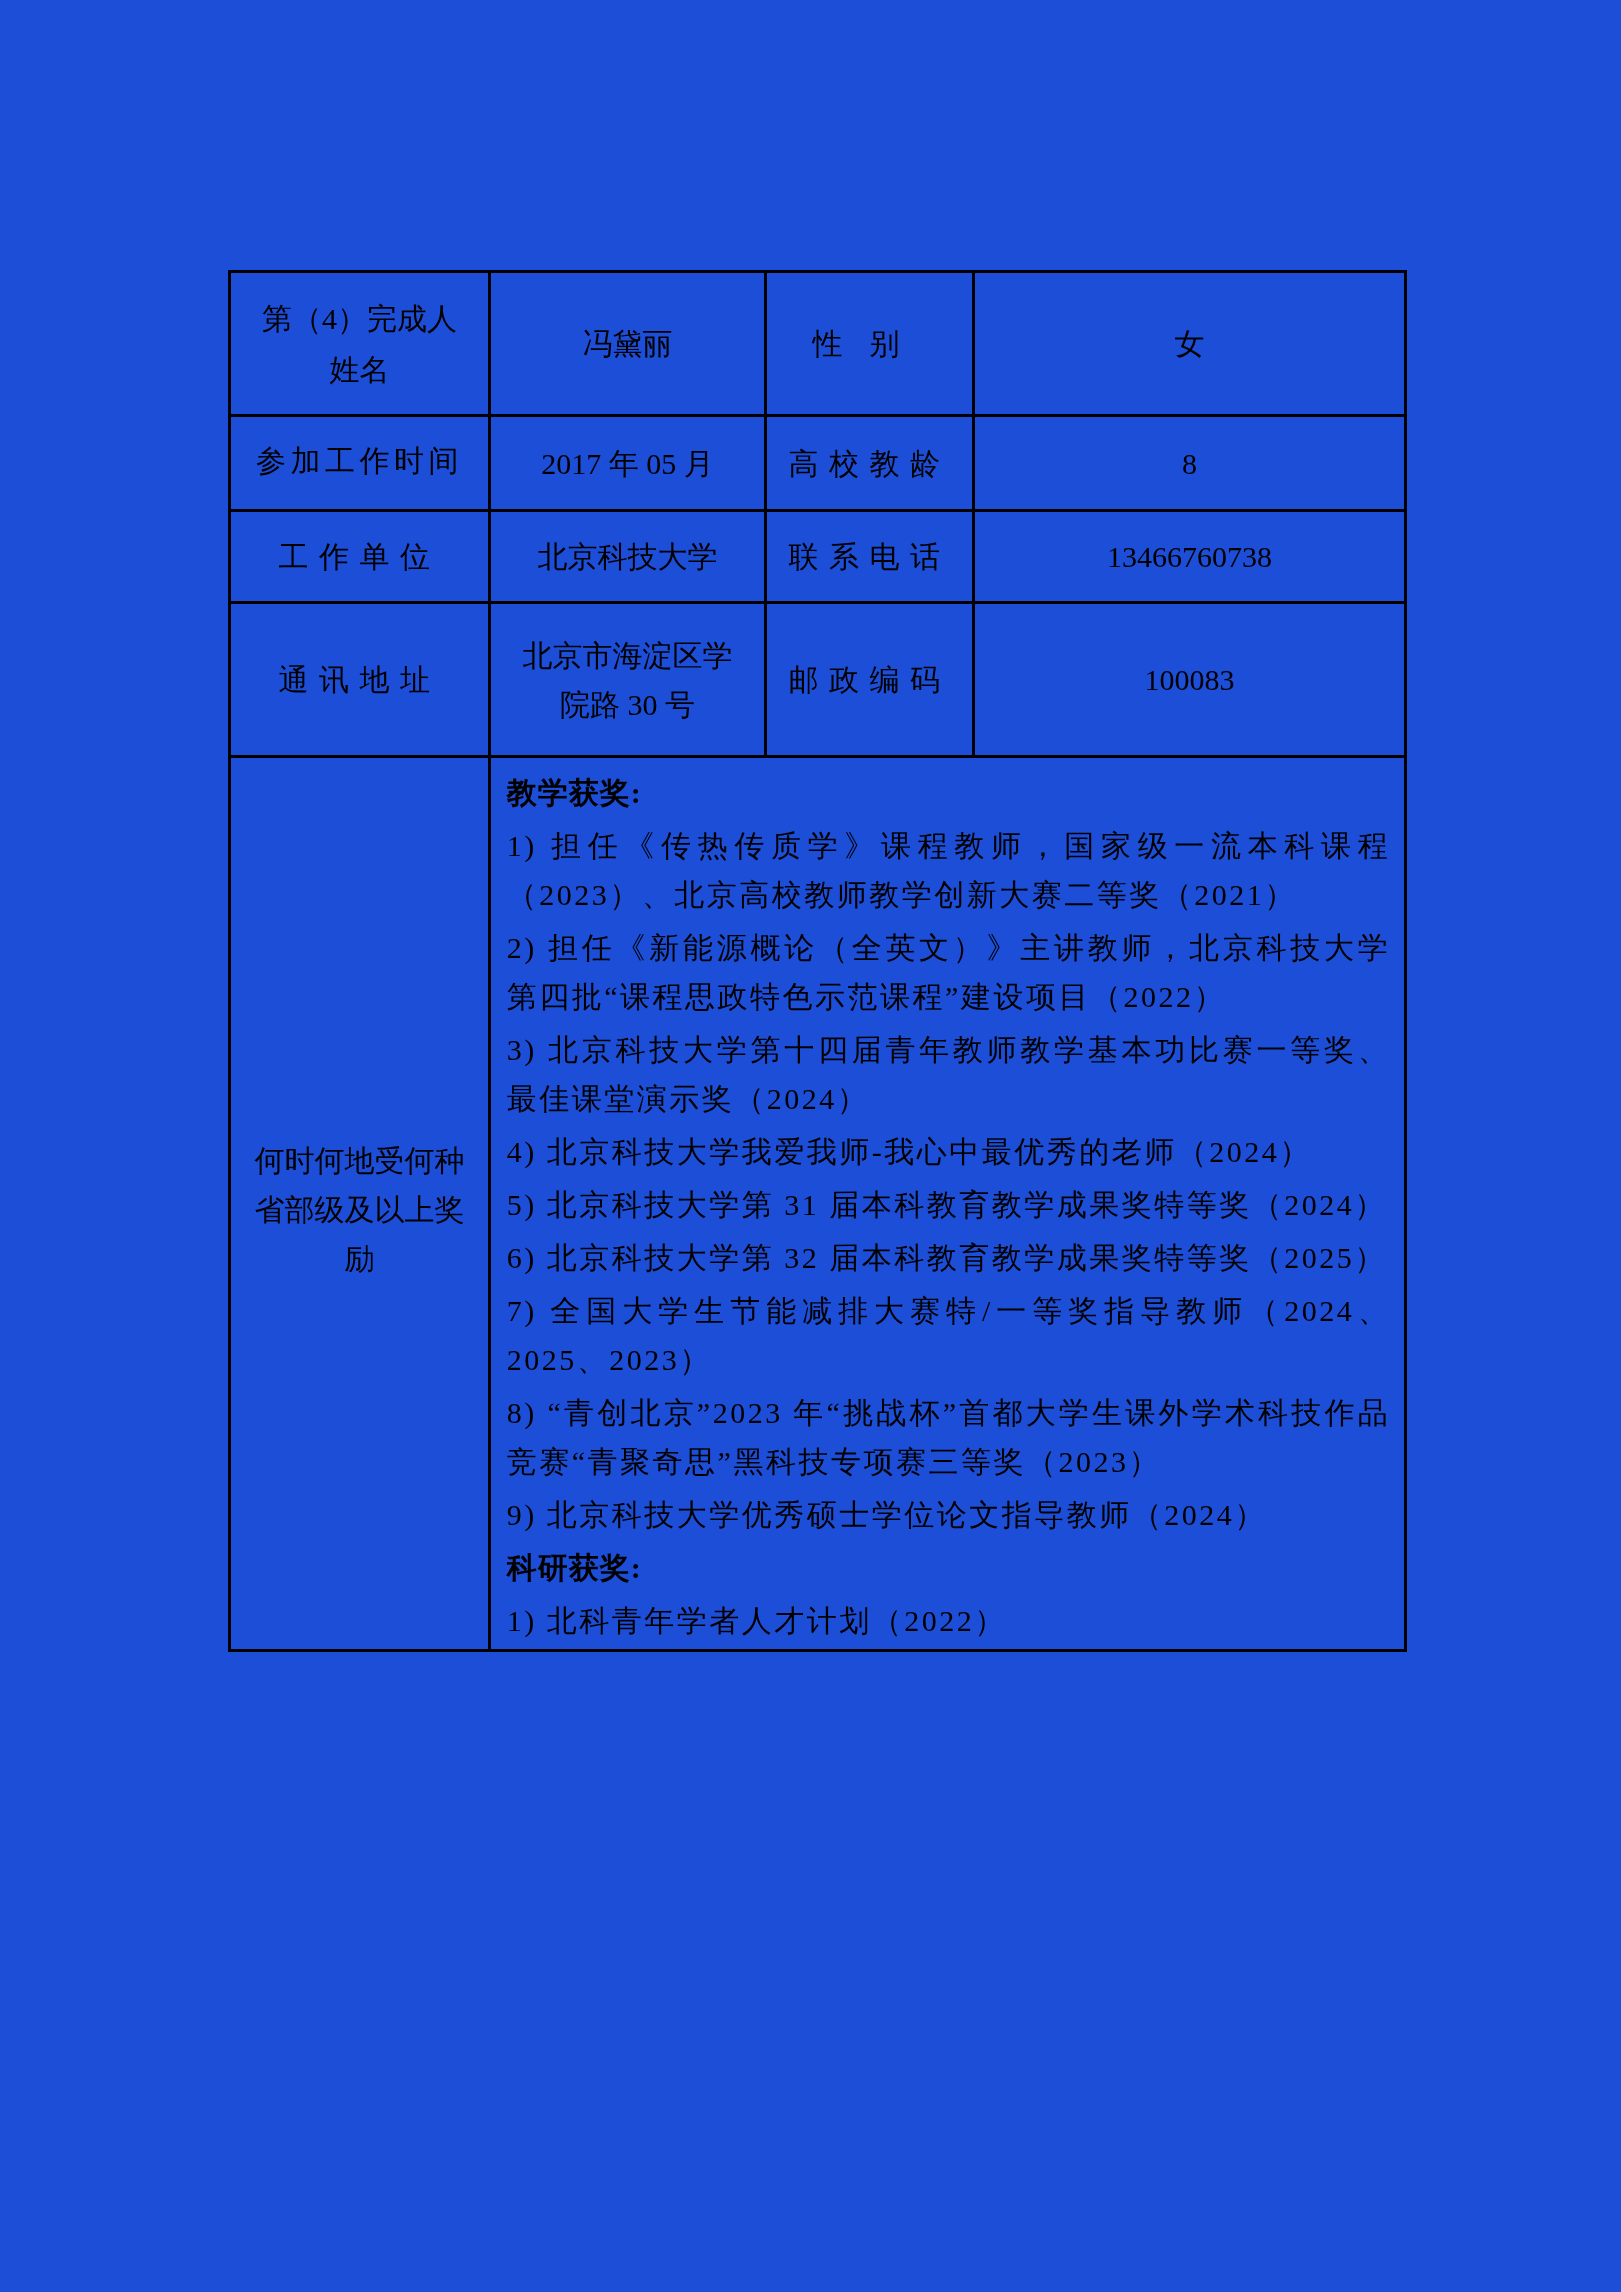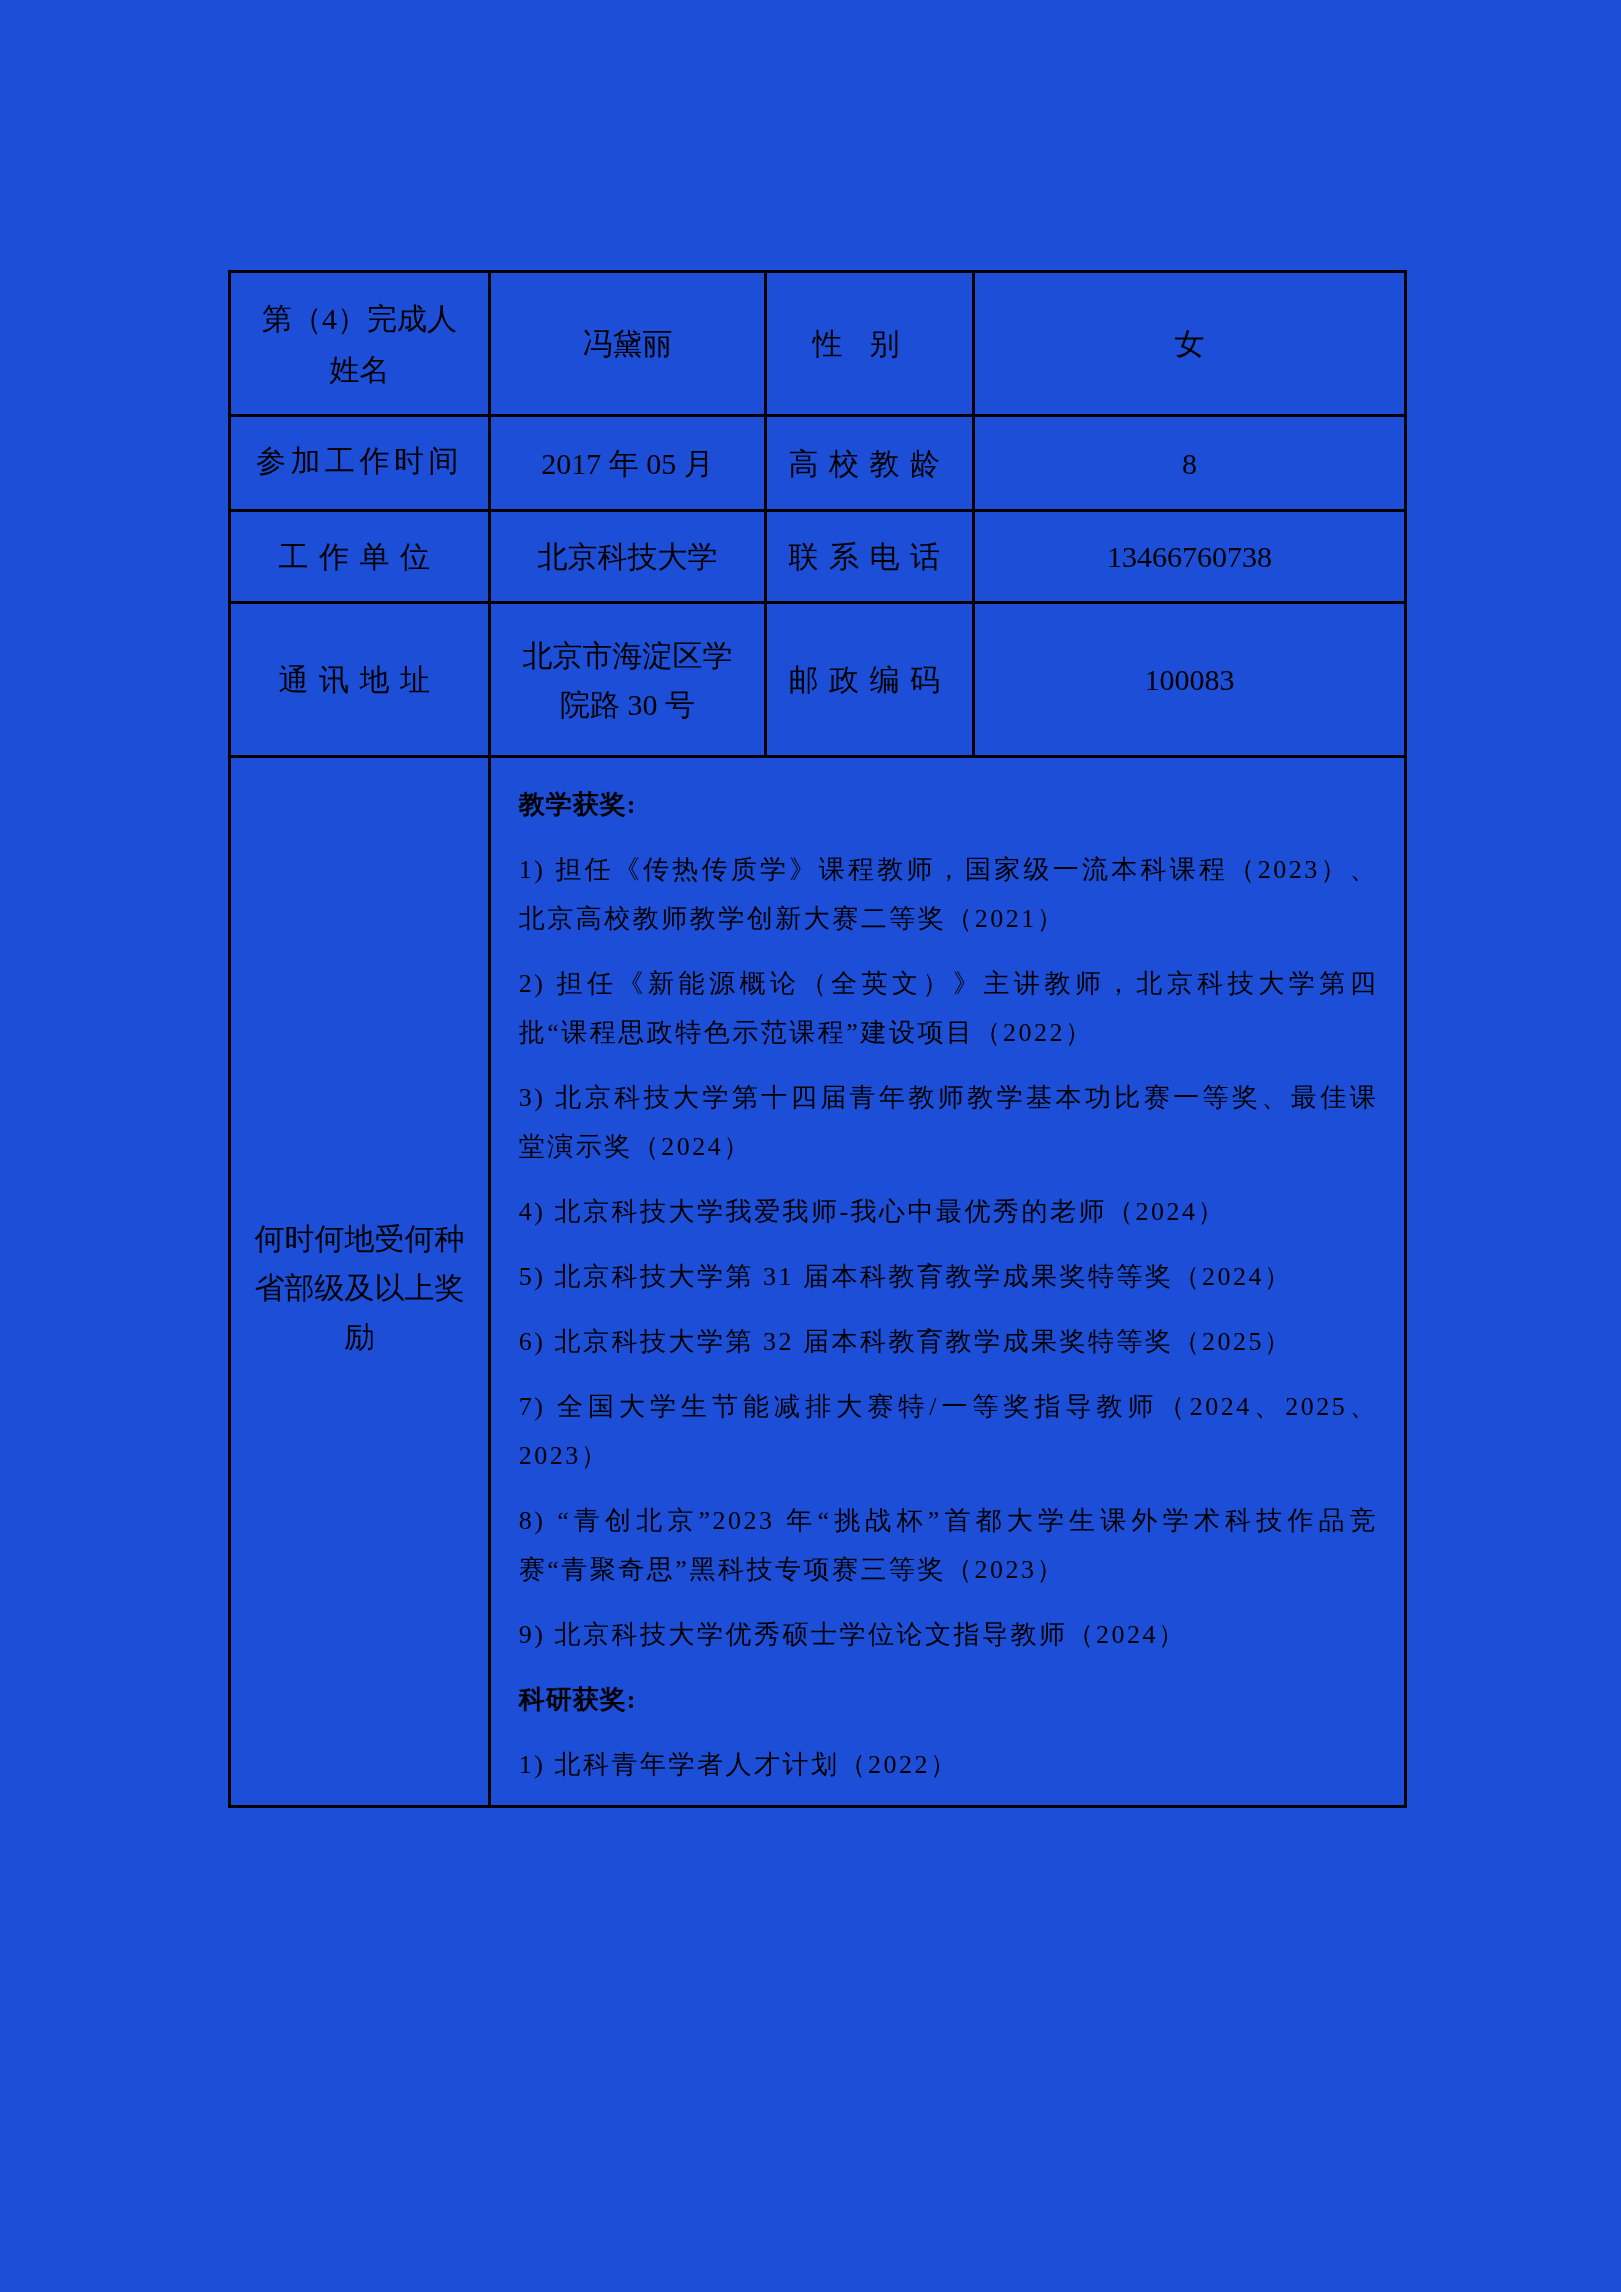--- a/index.html
+++ b/index.html
@@ -55,22 +55,22 @@
     vertical-align: top;
     padding-top: 11.8px;
     line-height: 49px;
   }
   td.awards {
     vertical-align: top;
     text-align: left;
     padding: 5.9px 9.8px 0 11.8px;
   }
   td.awards p {
-    margin: 16px;
-    font-size: 26px;
+    margin: 4px;
+    font-size: 30px;
     line-height: 49px;
     text-align: justify;
     letter-spacing: 2.5px;
   }
   td.awards p.aw-head {
     font-weight: bold;
     letter-spacing: 1px;
     text-align: left;
   }
 </style>

